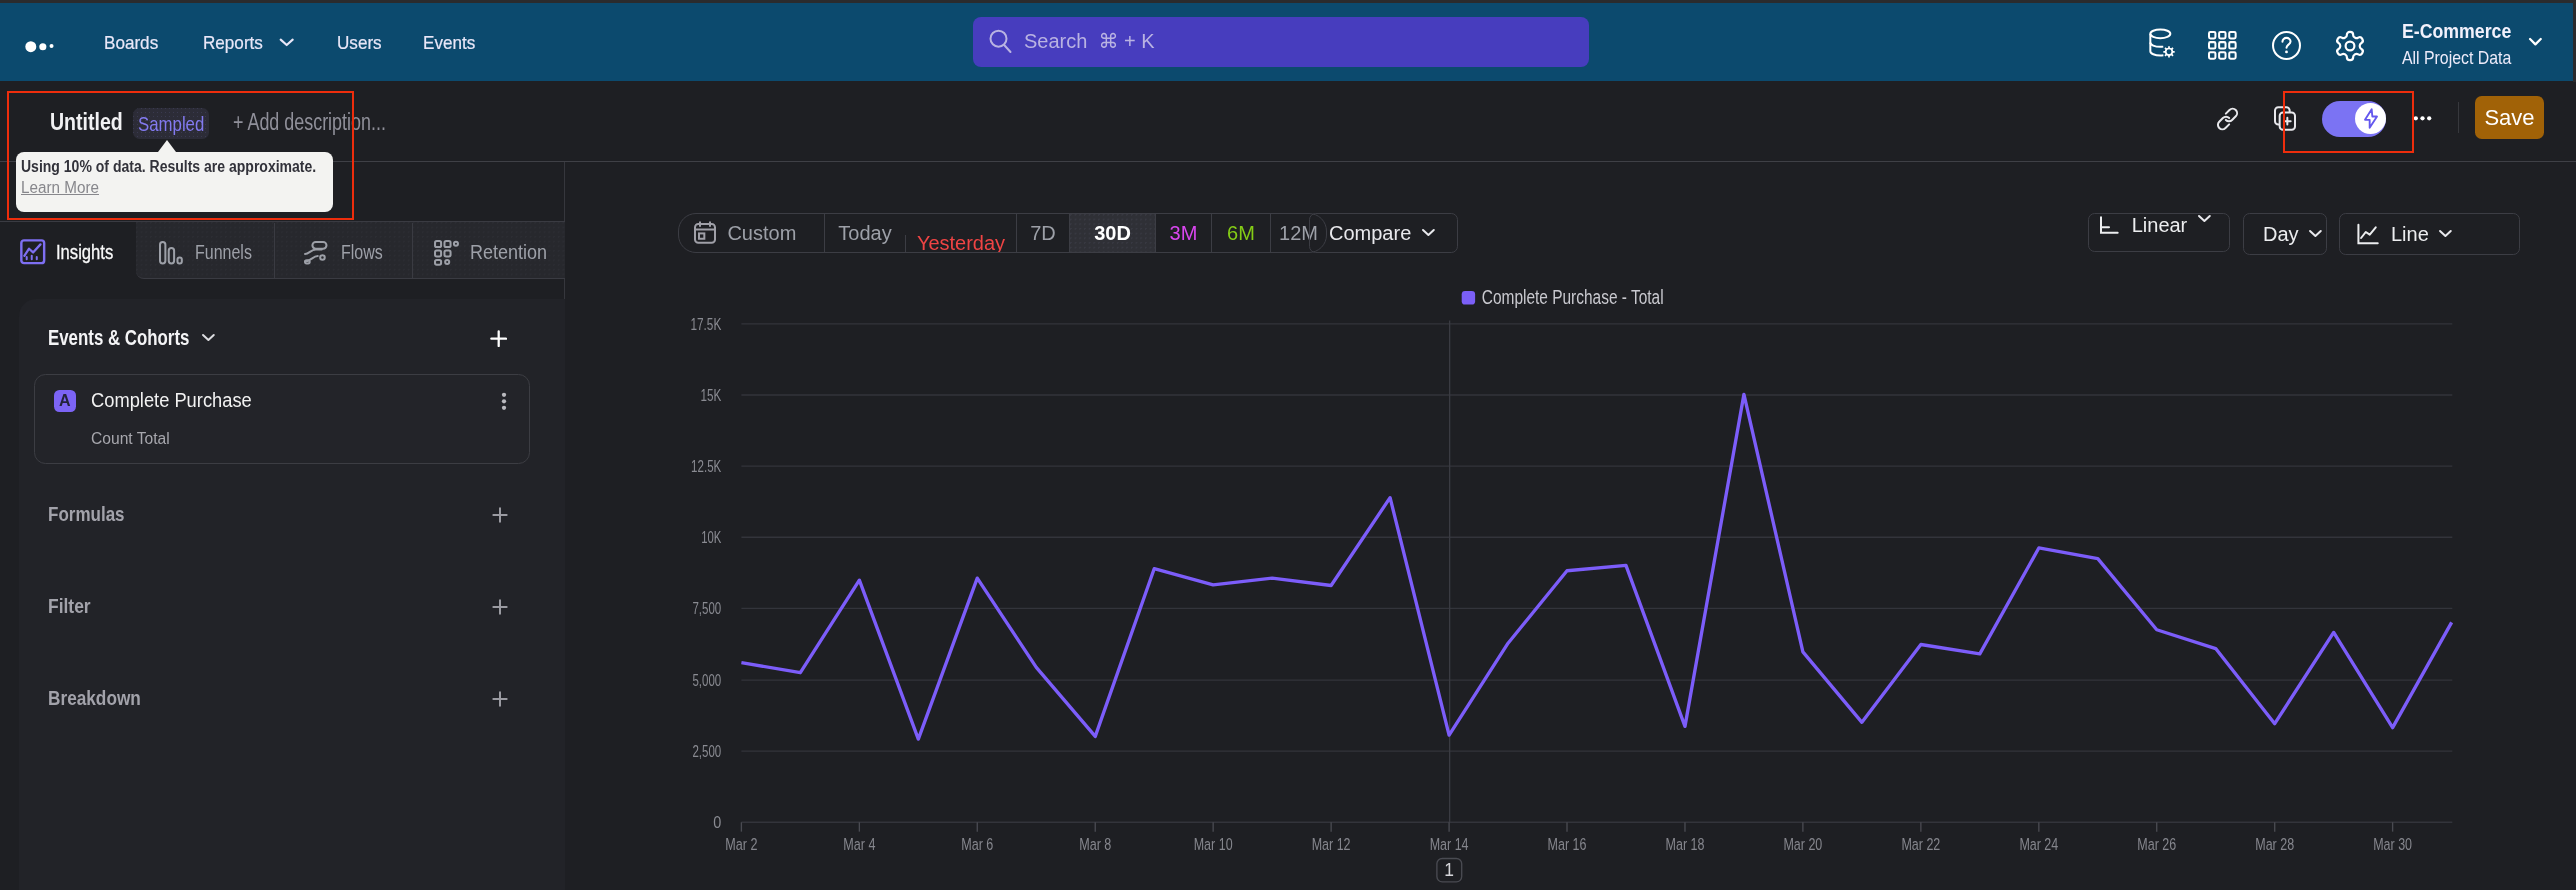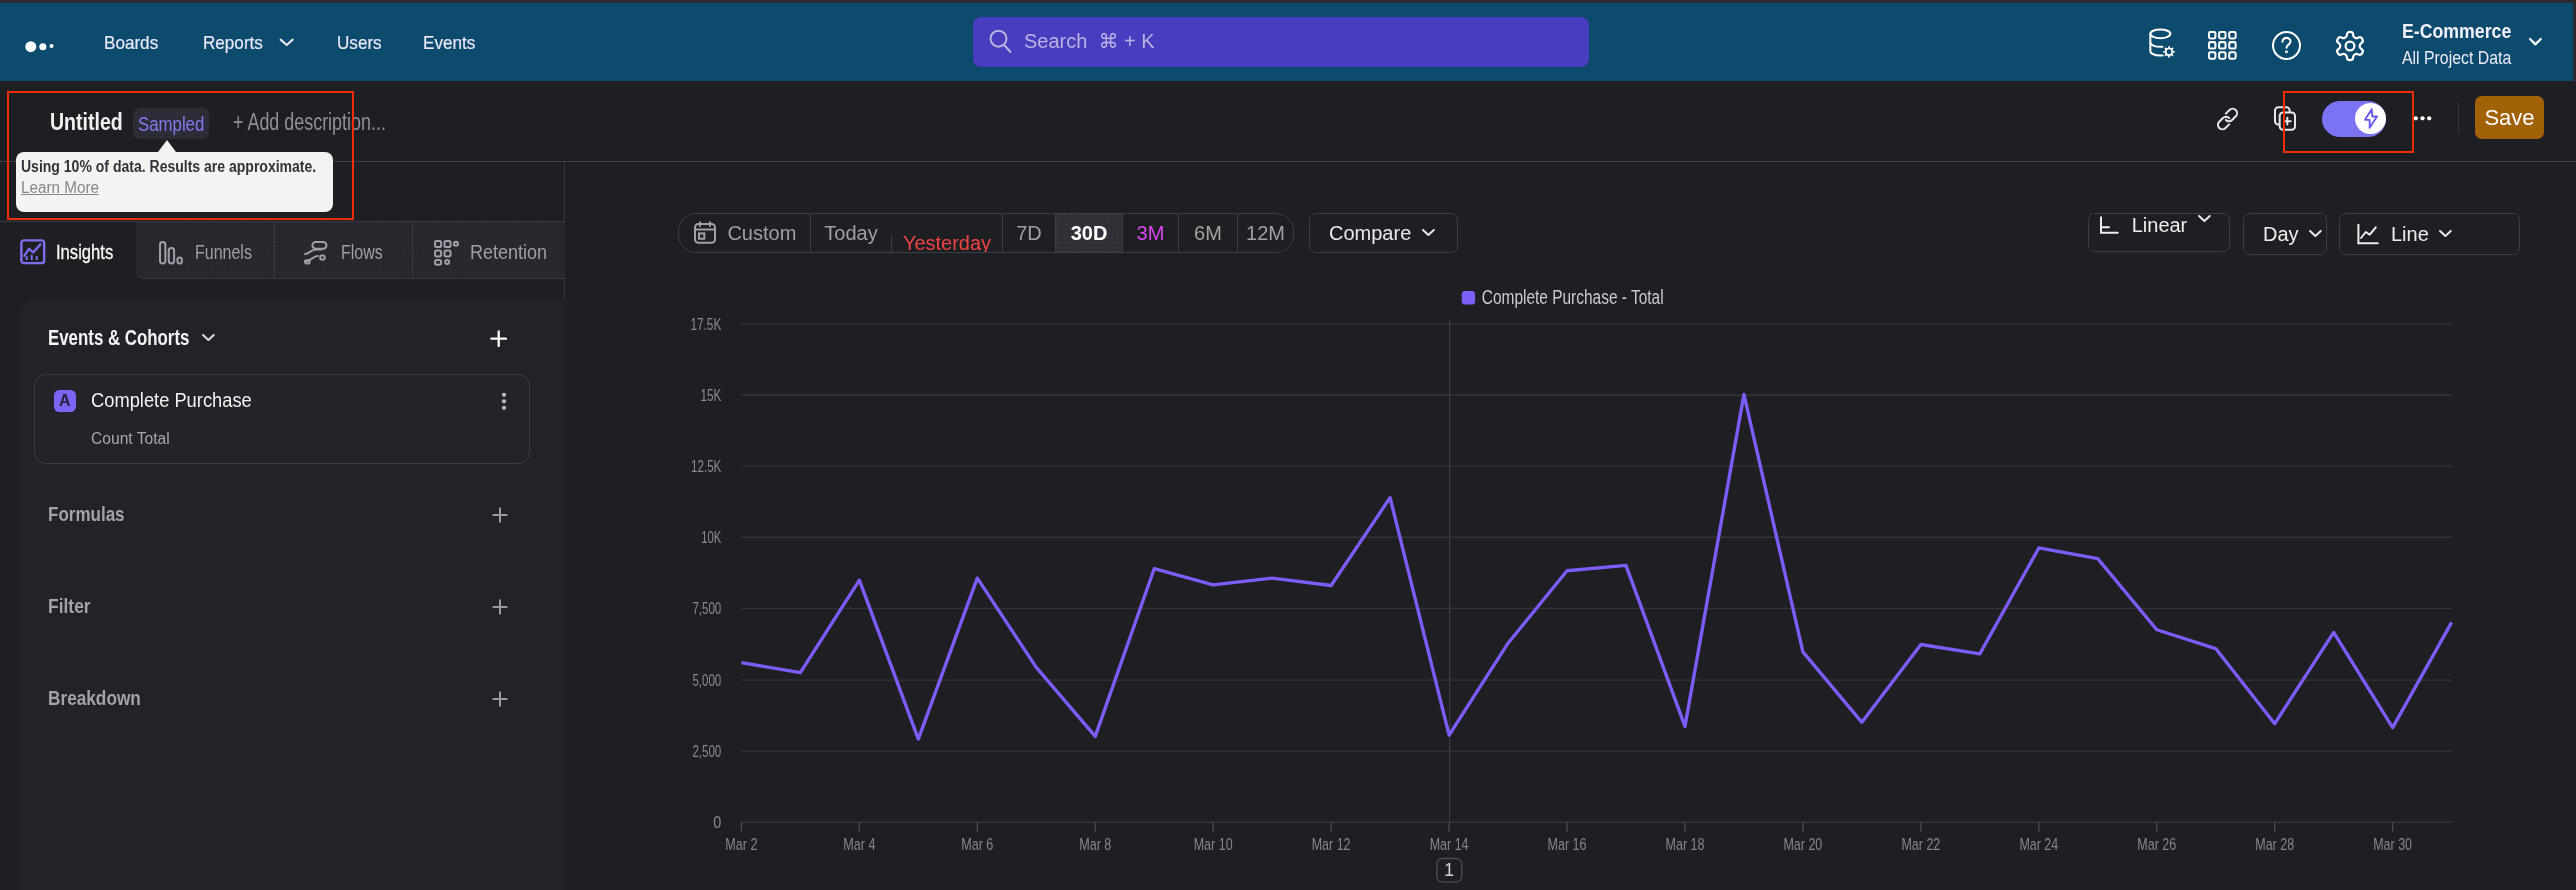--- a/index.html
+++ b/index.html
@@ -176,26 +176,26 @@
 <div class="abs" style="left:678px;top:213px;height:40px;border:1.3px solid #3c3d44;border-radius:18px;display:flex;overflow:hidden">
 <div style="width:131px;display:flex;align-items:center;justify-content:center;font-size:20px;color:#9da0a8;"><svg style="margin-right:10.7px" width="24" height="25.5" viewBox="0 0 36 38">
         <g fill="none" stroke="#a0a0a8" stroke-width="3">
           <rect x="3" y="6" width="30" height="28" rx="5"></rect>
           <line x1="10.5" y1="2" x2="10.5" y2="10"></line>
           <line x1="25.5" y1="2" x2="25.5" y2="10"></line>
           <line x1="3" y1="14" x2="33" y2="14"></line>
           <rect x="9" y="20" width="8" height="8"></rect>
         </g>
       </svg>Custom</div>
-<div style="width:81px;display:flex;align-items:center;justify-content:center;font-size:20px;border-left:1.3px solid #3c3d44;color:#9da0a8;">Today</div>
+<div style="width:81px;display:flex;align-items:center;justify-content:center;font-size:20px;border-left:1.3px solid #3c3d44;color:#9da0a8;margin-left:14px;">Today</div>
 <div style="width:111px;display:flex;align-items:center;justify-content:center;font-size:20px;border-left:1.3px solid #3c3d44;color:#ef4444;margin-top:21px;">Yesterday</div>
 <div style="width:53px;display:flex;align-items:center;justify-content:center;font-size:20px;border-left:1.3px solid #3c3d44;color:#9da0a8;">7D</div>
-<div style="width:67px;display:flex;align-items:center;justify-content:center;font-size:20px;border-left:1.3px solid #3c3d44;background:#2f3036;color:#ffffff;font-weight:700;background-image:radial-gradient(circle at 0.7px 0.7px, #383942 0.8px, transparent 0.9px);background-size:4.7px 4.7px;">30D</div>
+<div style="width:86px;display:flex;align-items:center;justify-content:center;font-size:20px;border-left:1.3px solid #3c3d44;background:#2f3036;color:#ffffff;font-weight:700;background-image:radial-gradient(circle at 0.7px 0.7px, #383942 0.8px, transparent 0.9px);background-size:4.7px 4.7px;">30D</div>
 <div style="width:56px;display:flex;align-items:center;justify-content:center;font-size:20px;border-left:1.3px solid #3c3d44;color:#d946ef;">3M</div>
-<div style="width:59px;display:flex;align-items:center;justify-content:center;font-size:20px;border-left:1.3px solid #3c3d44;color:#a3a3a3;">6M</div>
+<div style="width:59px;display:flex;align-items:center;justify-content:center;font-size:20px;border-left:1.3px solid #3c3d44;color:#84cc16;">6M</div>
 <div style="width:56px;display:flex;align-items:center;justify-content:center;font-size:20px;border-left:1.3px solid #3c3d44;color:#9da0a8;">12M</div>
 </div>
 <div class="abs" style="left:1309px;top:213px;width:149px;height:40px;border:1.3px solid #3c3d44;border-radius:6.7px;display:flex;align-items:center;padding-left:19px;color:#e8e8ec;font-size:20px">Compare<svg style="margin-left:9.4px" width="14.8" height="9.4" viewBox="0 0 22 14">
       <polyline points="3,3 11,10.5 19,3" fill="none" stroke="#e8e8ec" stroke-width="3" stroke-linecap="round" stroke-linejoin="round"></polyline>
     </svg></div>
 <div class="abs" style="left:2088px;top:213px;width:142px;height:39px;border:1.3px solid #3c3d44;border-radius:6.7px;display:flex;padding-left:8px;color:#ecedef;font-size:20px"><svg style="margin-right:10.7px" width="24" height="24" viewBox="0 0 36 36">
       <path d="M6 5 v23 h25 M6 20 h12" fill="none" stroke="#ecedef" stroke-width="3" stroke-linecap="round"></path>
     </svg>Linear<svg style="margin-left:9.4px" width="14.8" height="9.4" viewBox="0 0 22 14">
       <polyline points="3,3 11,10.5 19,3" fill="none" stroke="#e8e8ec" stroke-width="3" stroke-linecap="round" stroke-linejoin="round"></polyline>
     </svg></div>

